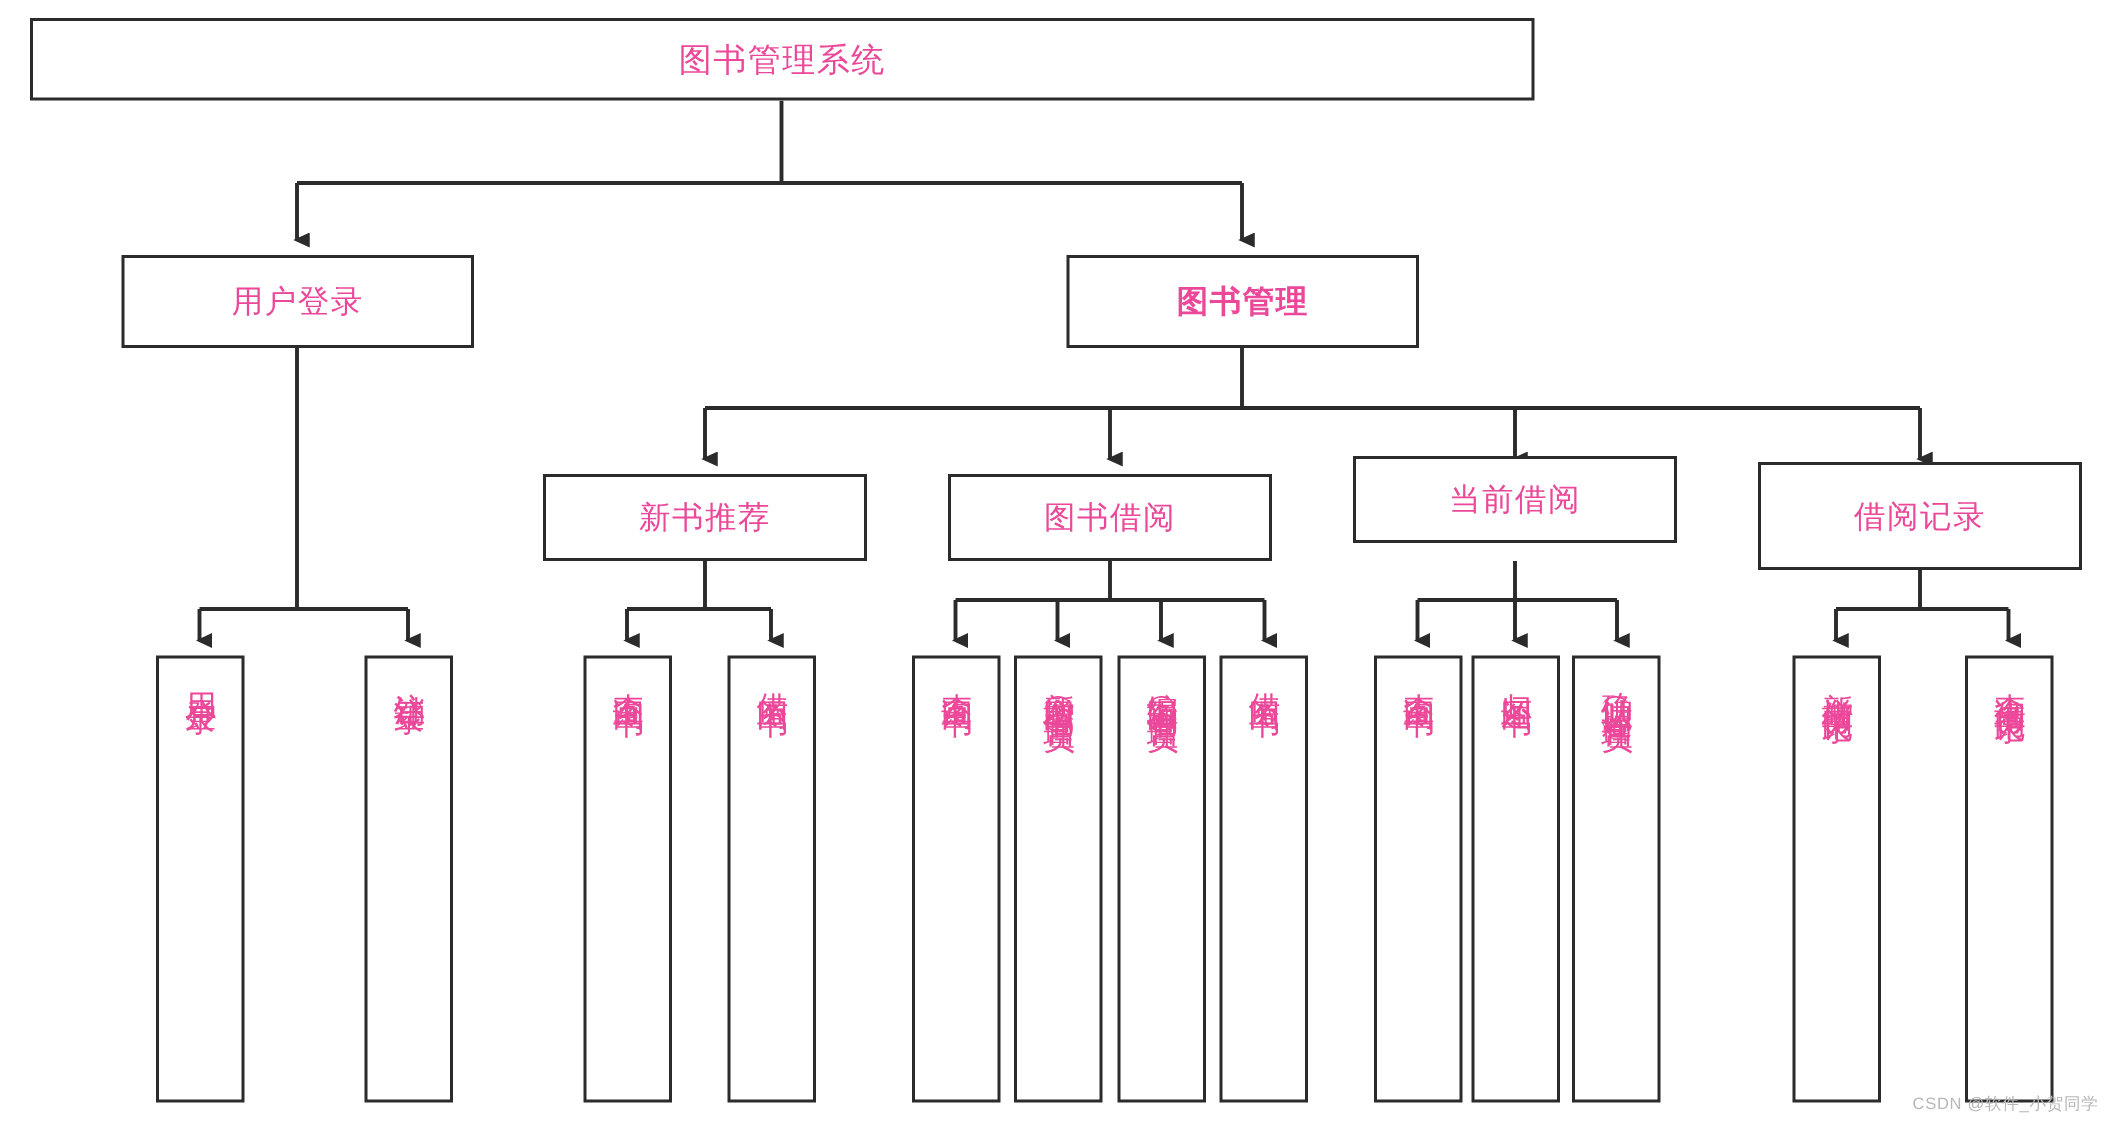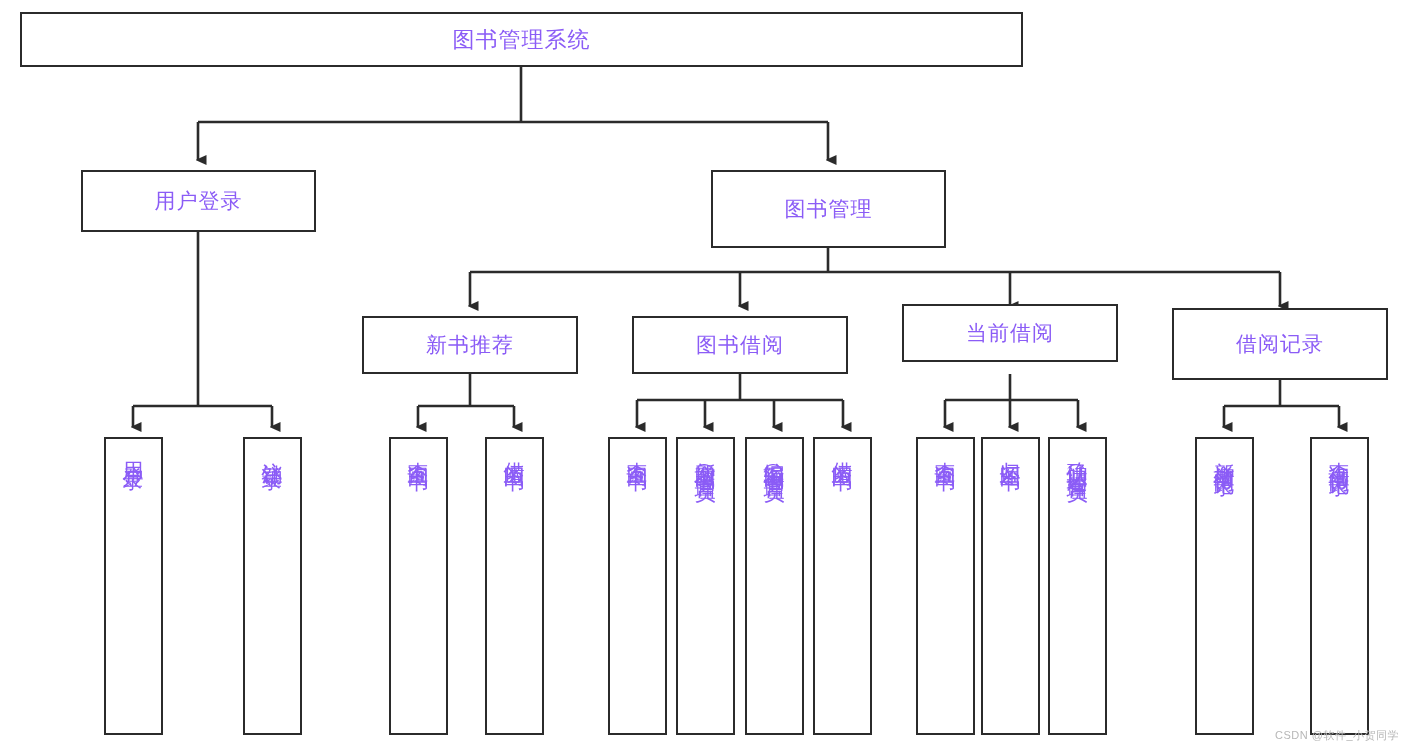--- a/index.html
+++ b/index.html
@@ -27,21 +27,21 @@
     pointer-events: none;
   }
   .node {
     position: absolute;
     box-sizing: border-box;
     border: 2px solid #2b2b2b;
     background: #ffffff;
     display: flex;
     align-items: center;
     justify-content: center;
-    color: #8b5cf6;
+    color: #ec4899;
   }
   .node.h {
     
     font-size: 21px;
     letter-spacing: 1px;
   }
   .node.v {
     
     font-size: 21px;
     align-items: flex-start;
@@ -128,21 +128,21 @@
   </svg>
 
   <div class="node h" id="root-node" style="left:20px; top:12px; width:1003px; height:55px;">
     <span>图书管理系统</span>
   </div>
 
   <div class="node h" style="left:81px; top:170px; width:235px; height:62px;">
     <span>用户登录</span>
   </div>
 
-  <div class="node h" style="left:711px; top:170px; width:235px; height:78px;">
+  <div class="node h" style="left:711px; top:170px; width:235px; height:62px;font-weight:bold;">
     <span>图书管理</span>
   </div>
 
   <div class="node h" style="left:362px; top:316px; width:216px; height:58px;">
     <span>新书推荐</span>
   </div>
 
   <div class="node h" style="left:632px; top:316px; width:216px; height:58px;">
     <span>图书借阅</span>
   </div>

